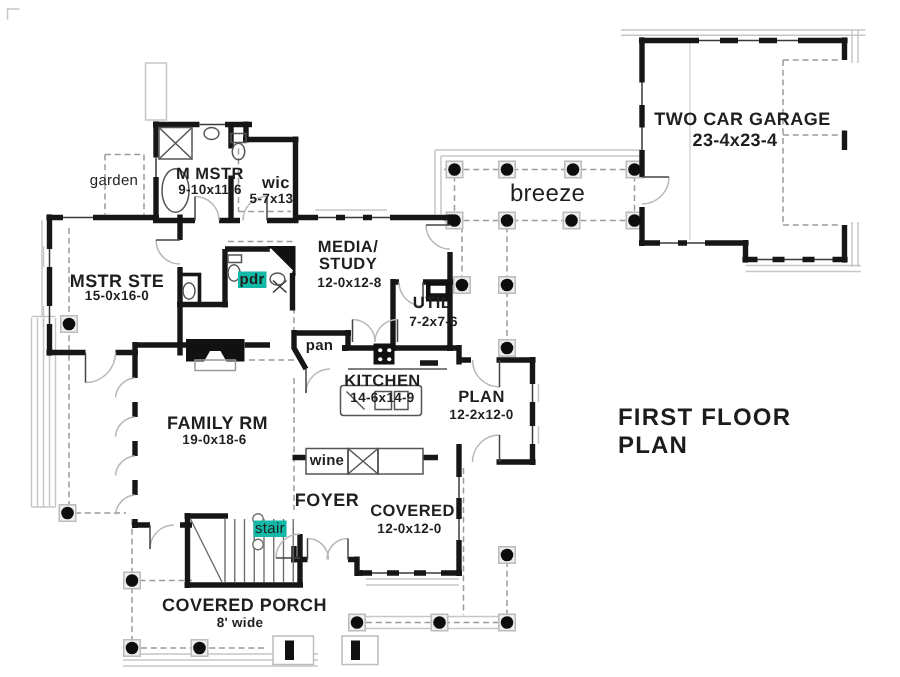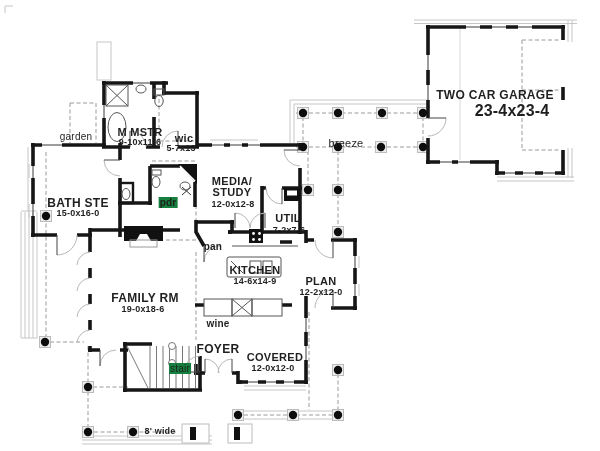--- a/index.html
+++ b/index.html
@@ -1,25 +1,25 @@
 <!DOCTYPE html>
 <html><head>
 <meta charset="utf-8">
 <style>
   html,body{margin:0;padding:0;background:#fff;}
   #stage{position:relative;width:600px;height:451px;background:#ffffff;overflow:hidden;
          font-family:"Liberation Sans",sans-serif;}
   svg{position:absolute;left:0;top:0;}
   .lbl{position:absolute;transform:translateX(-50%);white-space:nowrap;color:#1f1f1f;
-       font:700 11px "Liberation Sans",sans-serif;letter-spacing:.3px;text-align:center;margin-top:16px;}
+       font:700 11px "Liberation Sans",sans-serif;letter-spacing:.3px;text-align:center;}
   .lg{font-size:12px;}
   .dim{font:700 9px "Liberation Sans",sans-serif;letter-spacing:.2px;}
   .sm{font:700 10px "Liberation Sans",sans-serif;letter-spacing:.2px;}
   .sm-reg{font:400 10px "Liberation Sans",sans-serif;letter-spacing:.2px;}
-  .halo{background:#15803d;padding:0 1px;}
+  .halo{background:#14b8a6;padding:0 1px;}
   .title{position:absolute;color:#1c1c1c;font:700 16px "Liberation Sans",sans-serif;
          letter-spacing:.8px;line-height:19px;}
 </style>
 </head>
 <body>
 
 <div id="stage">
 <svg width="600" height="451" viewBox="0 0 600 451">
 
   <g stroke="#c6c6c6" stroke-width="1" fill="none">
@@ -232,21 +232,21 @@
 </svg>
 
 <div class="lbl" style="left:140px;top:110px">M MSTR</div>
 <div class="lbl dim" style="left:140px;top:121px">9-10x11-6</div>
 
 <div class="lbl" style="left:184px;top:116px">wic</div>
 <div class="lbl dim" style="left:181px;top:127px">5-7x13</div>
 
 <div class="lbl sm-reg" style="left:76px;top:115px">garden</div>
 
-<div class="lbl lg" style="left:78px;top:180px">BATH STE</div>
+<div class="lbl lg" style="left:78px;top:180px">MSTR STE</div>
 <div class="lbl dim" style="left:78px;top:192px">15-0x16-0</div>
 
 <div class="lbl" style="left:232px;top:159px">MEDIA/</div>
 <div class="lbl" style="left:232px;top:170px">STUDY</div>
 <div class="lbl dim" style="left:233px;top:183px">12-0x12-8</div>
 
 <div class="lbl" style="left:288px;top:196px">UTIL</div>
 <div class="lbl dim" style="left:289px;top:209px">7-2x7-6</div>
 
 <div class="lbl sm halo" style="left:168px;top:181px">pdr</div>
@@ -263,20 +263,25 @@
 
 <div class="lbl sm" style="left:218px;top:302px">wine</div>
 
 <div class="lbl lg" style="left:218px;top:326px">FOYER</div>
 
 <div class="lbl" style="left:275px;top:335px">COVERED</div>
 <div class="lbl dim" style="left:273px;top:347px">12-0x12-0</div>
 
 <div class="lbl sm-reg halo" style="left:180px;top:347px">stair</div>
 
+<div class="lbl lg" style="left:163px;top:396px">COVERED PORCH</div>
 <div class="lbl dim" style="left:160px;top:410px">8' wide</div>
 
-<div class="lbl sm-reg" style="left:346px;top:121px;font-size:11px">breeze</div>
+<div class="lbl sm-reg" style="left:365px;top:121px;font-size:16px">breeze</div>
 
 <div class="lbl lg" style="left:495px;top:72px">TWO CAR GARAGE</div>
-<div class="lbl dim" style="left:512px;top:86px;font-size:16px">23-4x23-4</div>
-
+<div class="lbl dim" style="left:490px;top:86px;font-size:12px">23-4x23-4</div>
+
+<div class="title" style="left:412px;top:269px">
+  <span style="display:block">FIRST FLOOR</span>
+  <span style="display:block">PLAN</span>
 </div>
+</div>
 
 </body></html>

